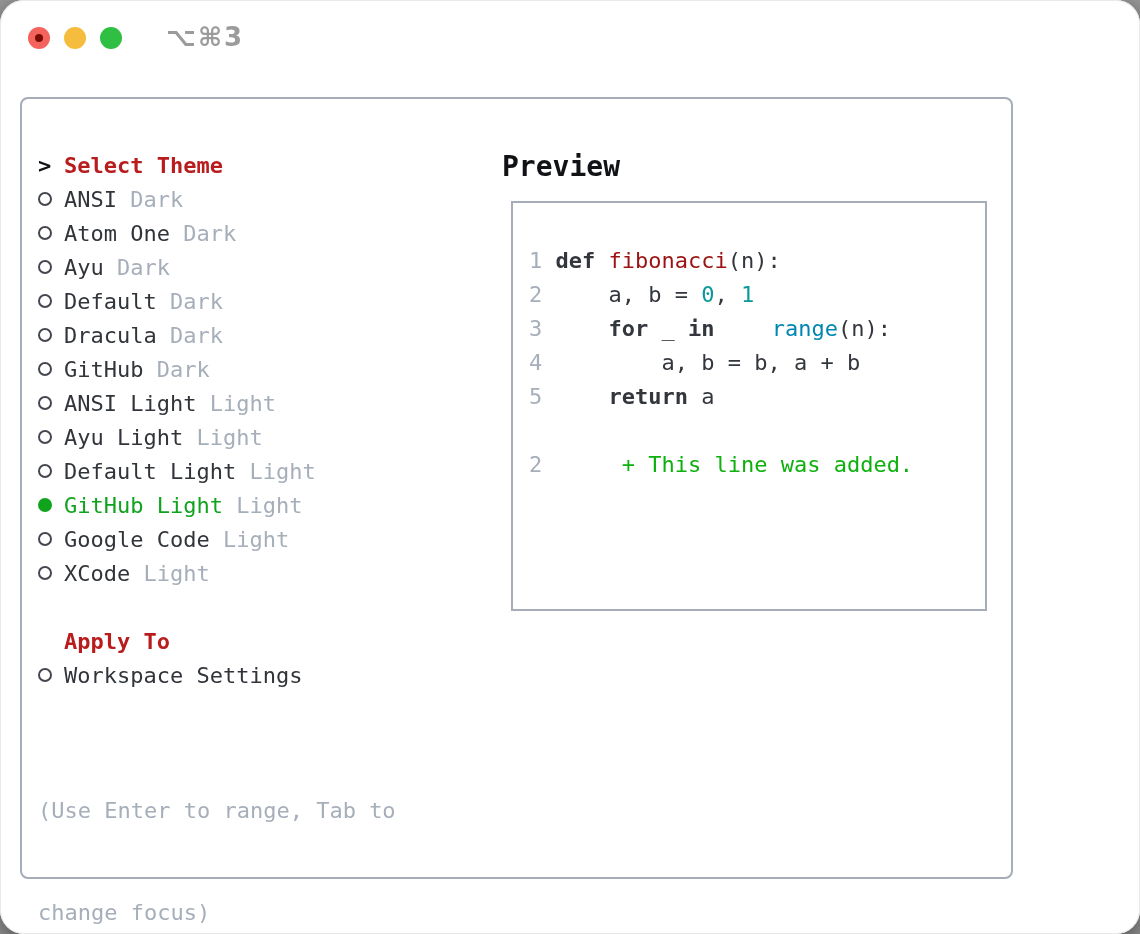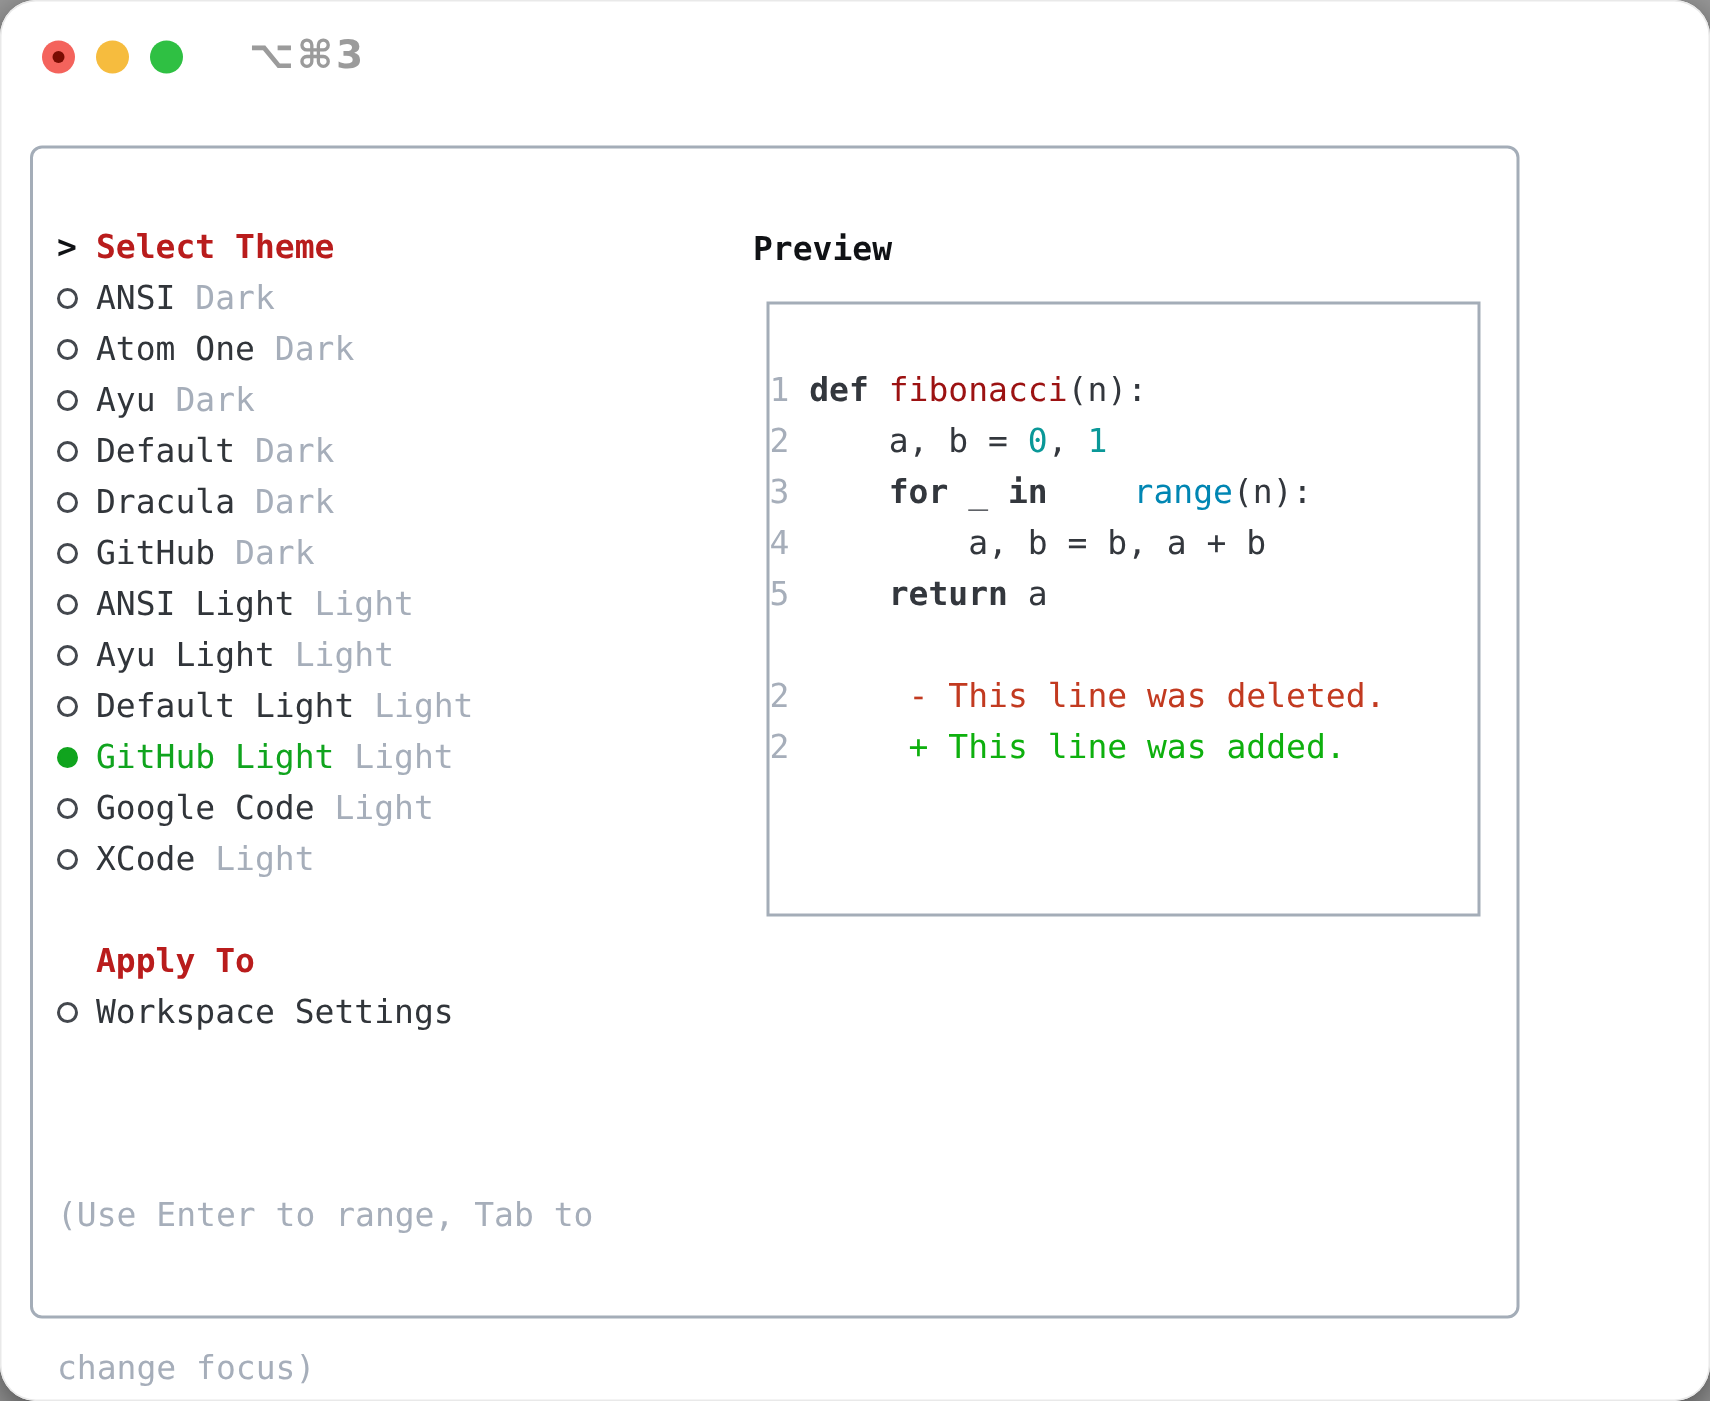--- a/index.html
+++ b/index.html
@@ -42,26 +42,26 @@
   .bullet.on{border-color:var(--green);background:var(--green);}
   .t-name{color:#31353a;}
   .t-name.sel{color:var(--green);}
   .t-variant{color:#a6aeba;}
   .apply-label{color:#31353a;}
   .apply-label.sel{color:var(--green);}
   .help{margin-top:0;font-size:22px;line-height:34px;color:#a6aeba;white-space:pre;}
   
   .preview-title{
     position:absolute;left:480px;top:51px;height:34px;line-height:34px;
-    font-size:22px;font-weight:bold;color:#101215;white-space:pre;
+    font-size:28px;font-weight:bold;color:#101215;white-space:pre;
   }
   .preview-box{
     position:absolute;left:489px;top:102px;width:476px;height:410px;
     box-sizing:border-box;border:2px solid #a4adb8;background:#fff;
-    padding:41px 0 0 0;overflow:hidden;
+    padding:41px 0 0 16px;overflow:hidden;
   }
   .cline{height:34px;line-height:34px;font-size:22px;white-space:pre;}
   .ln{color:#a6aeba;}
   .seg-plain{color:#33373d;}
   .seg-keyword{color:#33373d;font-weight:600;}
   .seg-title{color:var(--fn-red);}
   .seg-number{color:var(--num-teal);}
   .seg-builtin{color:var(--builtin-blue);margin-left:44px;}
   .seg-context{color:#8a929c;}
   .seg-deleted{color:var(--diff-red);}
@@ -122,18 +122,17 @@
     </div>
 
     <div class="preview-title">Preview</div>
     <div class="preview-box" id="preview-box">
         <div class="cline"><span class="ln">1 </span><span class="seg-keyword">def </span><span class="seg-title">fibonacci</span><span class="seg-plain">(n):</span></div>
         <div class="cline"><span class="ln">2 </span><span class="seg-plain">    a, b = </span><span class="seg-number">0</span><span class="seg-plain">, </span><span class="seg-number">1</span></div>
         <div class="cline"><span class="ln">3 </span><span class="seg-plain">    </span><span class="seg-keyword">for</span><span class="seg-plain"> _ </span><span class="seg-keyword">in</span><span class="seg-plain"> </span><span class="seg-builtin">range</span><span class="seg-plain">(n):</span></div>
         <div class="cline"><span class="ln">4 </span><span class="seg-plain">        a, b = b, a + b</span></div>
         <div class="cline"><span class="ln">5 </span><span class="seg-plain">    </span><span class="seg-keyword">return</span><span class="seg-plain"> a</span></div>
         <div class="cline"></div>
-        <div class="cline"><span class="ln">2 </span><span class="seg-deleted">     - This line was deleted.</span></div>
         <div class="cline"><span class="ln">2 </span><span class="seg-added">     + This line was added.</span></div>
       </div>
 
   </div>
 </div>
 
 </body></html>

